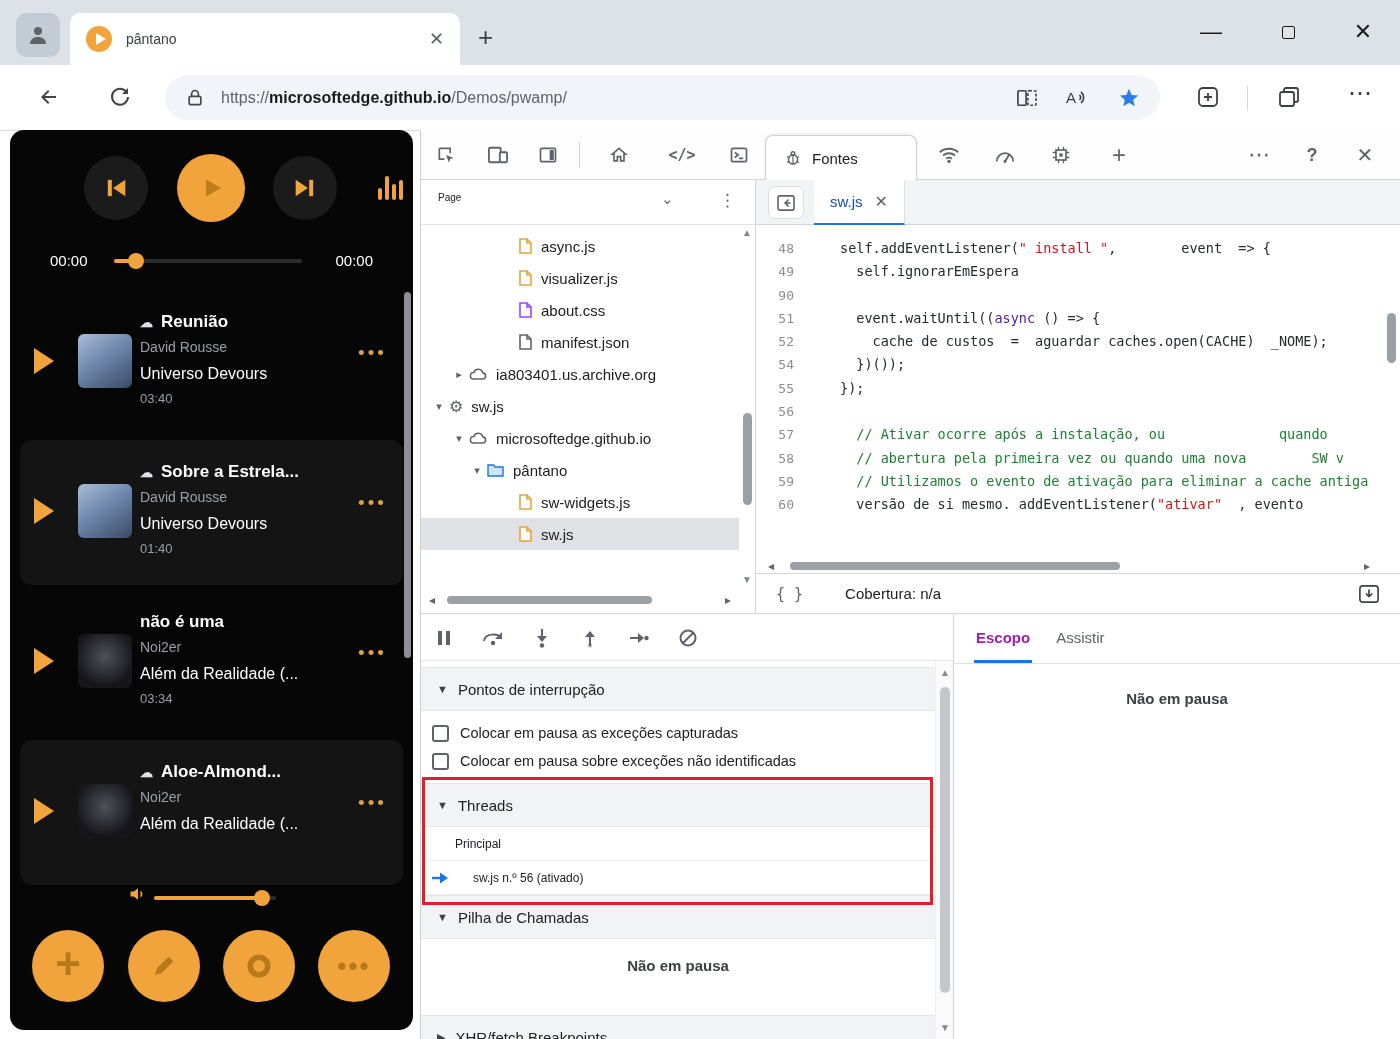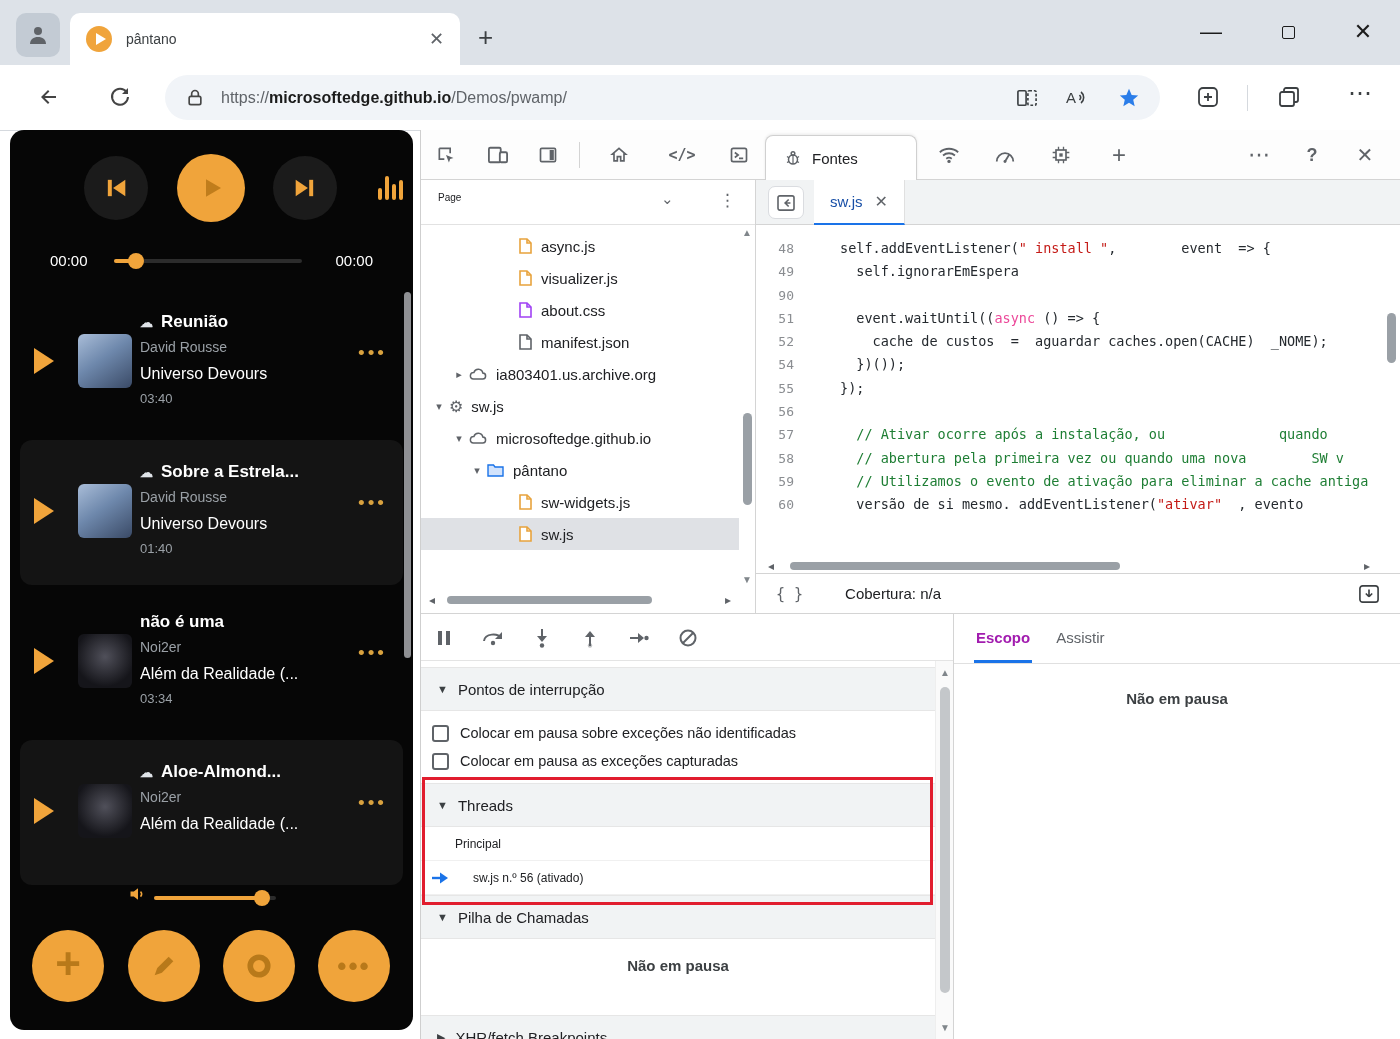--- a/index.html
+++ b/index.html
@@ -103,21 +103,21 @@
 
 .ed-panel { position: absolute; left: 335px; top: 0; right: 0; height: 433px; }
 .ed-tabbar { position: relative; height: 45px; background: #f1f3f4; border-bottom: 1px solid #d4d4d4; }
 .collapse-btn { position: absolute; left: 12px; top: 6px; width: 36px; height: 33px; background: #fff; border: 1px solid #dadce0; border-radius: 7px; display: flex; align-items: center; justify-content: center; }
 .ed-tab { position: absolute; left: 58px; top: 0; height: 45px; background: #fff; border-right: 1px solid #e0e0e0; border-bottom: 2px solid #1a73e8; display: flex; align-items: center; gap: 12px; padding: 0 16px; font-size: 15px; color: #174ea6; }
 .ed-tab .x { color: #5f6368; font-size: 16px; }
 .ed-code { position: absolute; left: 0; top: 45px; right: 18px; bottom: 60px; overflow: hidden; padding-top: 12px; font-family: "DejaVu Sans Mono", monospace; }
 .cl { display: flex; height: 23.3px; line-height: 23.3px; }
 .ln { width: 54px; text-align: right; padding-right: 16px; color: #8a8d91; font-size: 13px; flex: none; }
 .lc { white-space: pre; padding-left: 30px; font-size: 13.5px; color: #24292e; }
-.t-str { color: #c41a16; } .t-kw { color: #ec4899; } .t-com { color: #1e7e34; }
+.t-str { color: #c41a16; } .t-kw { color: #4c1d95; } .t-com { color: #1e7e34; }
 .ed-vscroll { position: absolute; right: 0; top: 45px; width: 18px; bottom: 60px; }
 .ed-vscroll .thumb { position: absolute; left: 5px; top: 88px; width: 9px; height: 50px; background: #9aa0a6; border-radius: 5px; }
 .ed-hscroll { position: absolute; left: 0; right: 18px; bottom: 36px; height: 20px; }
 .ed-hscroll .thumb { position: absolute; left: 34px; top: 5px; width: 330px; height: 8px; background: #9aa0a6; border-radius: 4px; }
 .ed-status { position: absolute; left: 0; right: 0; bottom: 0; height: 40px; border-top: 1px solid #d4d4d4; display: flex; align-items: center; padding: 0 20px; }
 .braces { font-family: "DejaVu Sans Mono", monospace; color: #5f6368; font-size: 15px; }
 .coverage { margin-left: 42px; font-size: 15px; color: #202124; }
 .dl-ico { margin-left: auto; }
 
 
@@ -661,25 +661,25 @@
 
       <div class="dbg-content">
         <div class="gap6"></div>
         <div class="sec-h">
           <span class="tri">▼</span>
           <span>Pontos de interrupção</span>
         </div>
         <div class="cb-wrap">
           <div class="cb-row">
             <span class="cb"></span>
-            <span>Colocar em pausa sobre exceções não identificadas</span>
+            <span>Colocar em pausa as exceções capturadas</span>
           </div>
           <div class="cb-row">
             <span class="cb"></span>
-            <span>Colocar em pausa as exceções capturadas</span>
+            <span>Colocar em pausa sobre exceções não identificadas</span>
           </div>
         </div>
         <div class="sec-h">
           <span class="tri">▼</span>
           <span>Threads</span>
         </div>
         <div class="th-row">
           <span>Principal</span>
         </div>
         <div class="th-row active">

